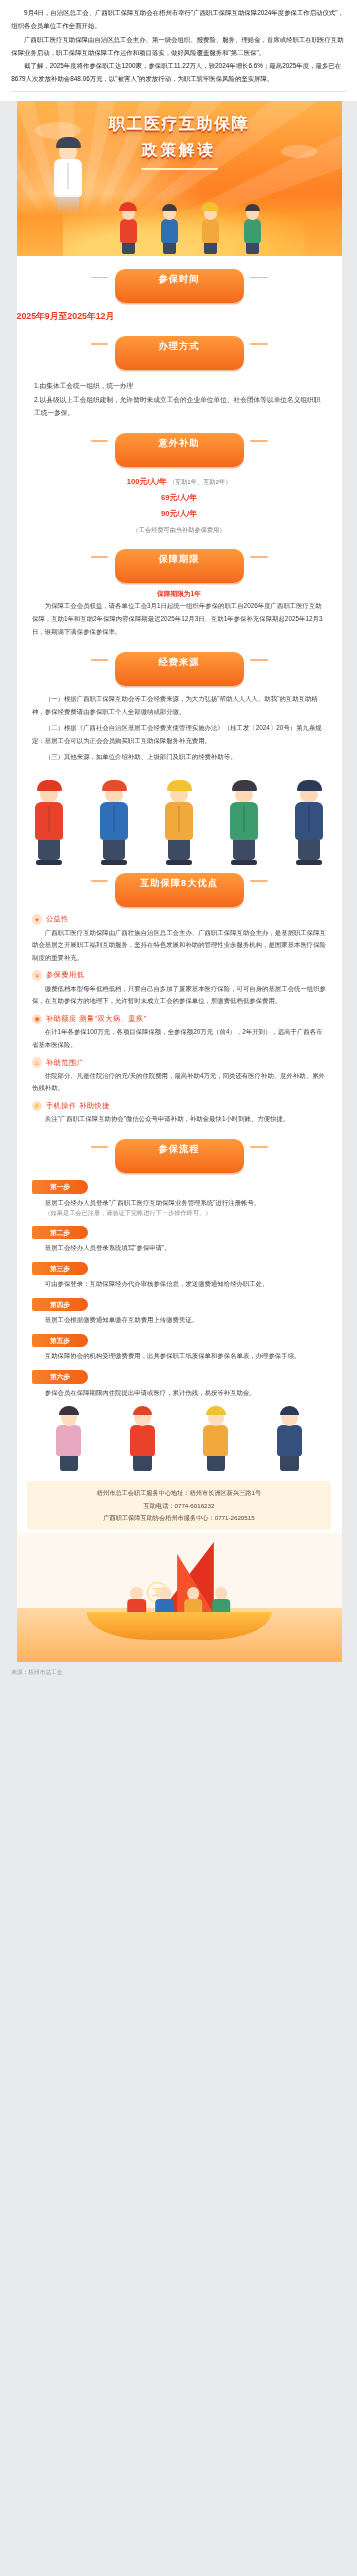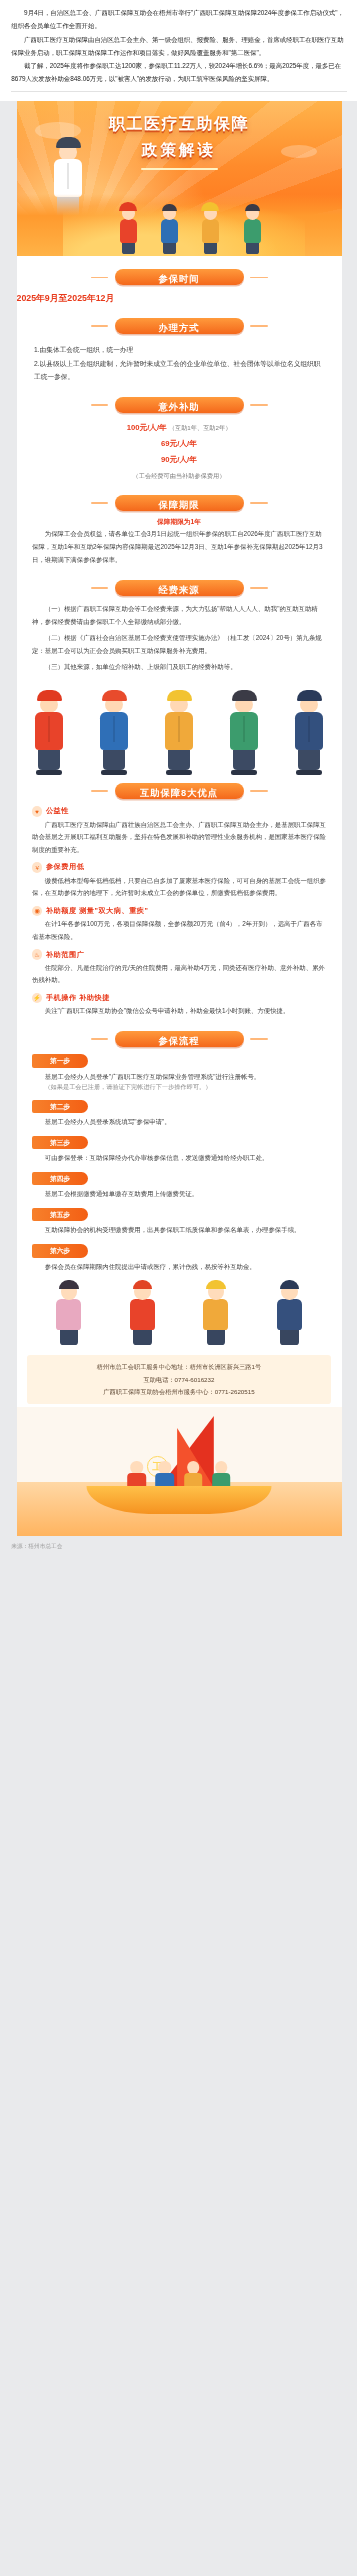--- a/index.html
+++ b/index.html
@@ -88,21 +88,21 @@
   
   .fig { position:absolute; bottom: 2.1px; }
   .fig .head { width: 13.4px; height:13.4px; border-radius:50%; background:#ffd9b8; margin: 0 auto; position:relative;}
   .fig .hair { position:absolute; top:-2.6px; left:-1px; width:15.5px; height:7.2px; border-radius:7.7px 7.7px 0 0; background:#3b3b46;}
   .fig .body { width: 17.5px; height: 24px; border-radius: 5.2px 5.2px 3.1px 3.1px; margin: -1px auto 0; }
   .fig .legs { width: 13.4px; height: 11.3px; margin: 0 auto; background:#3a4a63; border-radius: 0 0 2.6px 2.6px;}
   .fig .helmet { position:absolute; top:-4.1px; left:-2.1px; width:17.5px; height:9.3px; border-radius: 8.8px 8.8px 0 0; }
 
   
   .sec-title {
-    width: 129px; margin: 13.4px auto 7.2px; height: 16px; line-height: 20.6px;
+    width: 129px; margin: 13.4px auto 7.2px; height: 34px; line-height: 20.6px;
     text-align:center; color:#fff; font-size: 9.3px; letter-spacing: 1px; font-weight:bold;
     background: linear-gradient(180deg,#ff9a3c,#f4681b);
     border-radius: 10.3px;
     box-shadow: 0 1.5px 0 rgba(200,70,10,.35);
     position: relative;
   }
   .sec-title::before, .sec-title::after{
     content:""; position:absolute; top:7.2px; width:17.5px; height:1.5px; border-radius:1px;
     background: rgba(255,255,255,.75);
   }
@@ -143,21 +143,21 @@
   .w-shoe { width: 26px; height: 4.6px; margin: 0 auto; border-radius: 2.1px; background:#2b3344;}
 
   
   .adv-item { padding: 0 15.5px; margin-bottom: 6.2px; }
   .adv-head { display:flex; align-items:center; gap: 3.6px; margin-bottom: 2.1px; }
   .adv-ico {
     width: 10.3px; height: 10.3px; flex: 0 0 10.3px; border-radius:50%;
     background:#ffe2c8; display:flex; align-items:center; justify-content:center;
     font-size: 6.2px; color:#f2671a;
   }
-  .adv-name { font-size: 7.2px; font-weight:bold; color:#e8391a; letter-spacing:0.5px; }
+  .adv-name { font-size: 7.2px; font-weight:normal; color:#e8391a; letter-spacing:0.5px; }
   .adv-body { font-size: 6.4px; line-height: 1.95; color:#3d3d3d; text-indent: 2em; }
 
   
   .step-pill {
     width: 56px; height: 13.4px; line-height: 13.4px; color:#fff; font-size: 6.7px;
     font-weight:bold; text-align:center; border-radius: 2.1px 7.2px 7.2px 2.1px;
     background: linear-gradient(90deg,#f7802b,#f35f14);
     margin: 7.2px 0 3.1px 15.5px;
   }
   .step-body { font-size: 6.4px; line-height: 1.95; color:#3d3d3d; padding: 0 15.5px; text-indent: 2em;}

